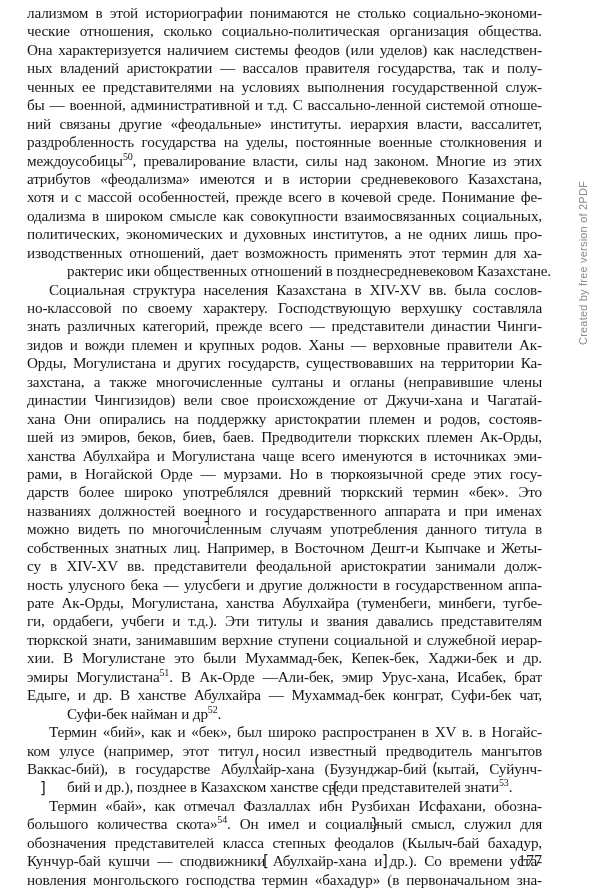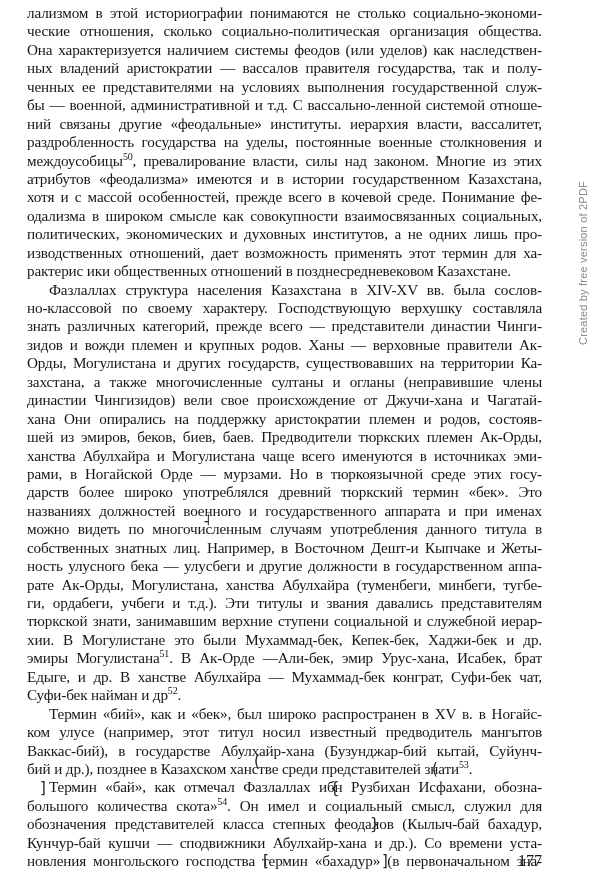--- a/index.html
+++ b/index.html
@@ -12,21 +12,21 @@
   .page { position: absolute; left: 0; top: 0; width: 600px; height: 895px; }
   .text-block {
     position: absolute; left: 27px; top: 4px; width: 515px;
   }
   .line {
     display: block; height: 18.45px; line-height: 18.45px;
     font-size: 15.2px; white-space: nowrap; letter-spacing: -0.15px;
     text-align: justify; text-align-last: justify;
   }
   .line.indent { padding-left: 22px; }
-  .line.last { text-align-last: left; }
+  .line.last { text-align-last: left; margin-left: 40px; }
   sup { font-size: 10px; line-height: 0; vertical-align: 6px; }
   .page-number {
     position: absolute; left: 510px; top: 852px; width: 32px; text-align: right;
     font-size: 16px;
   }
   .watermark {
     position: absolute; left: 577px; top: 345px;
     transform-origin: 0 0; transform: rotate(-90deg);
     font-family: "Liberation Sans", "DejaVu Sans", sans-serif;
     font-size: 11px; color: #8a8a8a; white-space: nowrap; letter-spacing: 0.2px;
@@ -40,41 +40,42 @@
   <div class="text-block" id="text-block">
       <span class="line"><span>лализмом в этой историографии понимаются не столько социально-экономи-</span></span>
       <span class="line"><span>ческие отношения, сколько социально-политическая организация общества.</span></span>
       <span class="line"><span>Она характеризуется наличием системы феодов (или уделов) как наследствен-</span></span>
       <span class="line"><span>ных владений аристократии — вассалов правителя государства, так и полу-</span></span>
       <span class="line"><span>ченных ее представителями на условиях выполнения государственной служ-</span></span>
       <span class="line"><span>бы — военной, административной и т.д. С вассально-ленной системой отноше-</span></span>
       <span class="line"><span>ний связаны другие «феодальные» институты. иерархия власти, вассалитет,</span></span>
       <span class="line"><span>раздробленность государства на уделы, постоянные военные столкновения и</span></span>
       <span class="line"><span>междоусобицы</span><sup>50</sup><span>, превалирование власти, силы над законом. Многие из этих</span></span>
-      <span class="line"><span>атрибутов «феодализма» имеются и в истории государственном Казахстана,</span></span>
+      <span class="line"><span>атрибутов «феодализма» имеются и в истории средневекового Казахстана,</span></span>
       <span class="line"><span>хотя и с массой особенностей, прежде всего в кочевой среде. Понимание фе-</span></span>
       <span class="line"><span>одализма в широком смысле как совокупности взаимосвязанных социальных,</span></span>
       <span class="line"><span>политических, экономических и духовных институтов, а не одних лишь про-</span></span>
       <span class="line"><span>изводственных отношений, дает возможность применять этот термин для ха-</span></span>
       <span class="line last"><span>рактерис ики общественных отношений в позднесредневековом Казахстане.</span></span>
-      <span class="line indent"><span>Фазлаллах структура населения Казахстана в XIV-XV вв. была сослов-</span></span>
+      <span class="line indent"><span>Социальная структура населения Казахстана в XIV-XV вв. была сослов-</span></span>
       <span class="line"><span>но-классовой по своему характеру. Господствующую верхушку составляла</span></span>
       <span class="line"><span>знать различных категорий, прежде всего — представители династии Чинги-</span></span>
       <span class="line"><span>зидов и вожди племен и крупных родов. Ханы — верховные правители Ак-</span></span>
       <span class="line"><span>Орды, Могулистана и других государств, существовавших на территории Ка-</span></span>
       <span class="line"><span>захстана, а также многочисленные султаны и огланы (неправившие члены</span></span>
       <span class="line"><span>династии Чингизидов) вели свое происхождение от Джучи-хана и Чагатай-</span></span>
       <span class="line"><span>хана Они опирались на поддержку аристократии племен и родов, состояв-</span></span>
       <span class="line"><span>шей из эмиров, беков, биев, баев. Предводители тюркских племен Ак-Орды,</span></span>
       <span class="line"><span>ханства Абулхайра и Могулистана чаще всего именуются в источниках эми-</span></span>
       <span class="line"><span>рами, в Ногайской Орде — мурзами. Но в тюркоязычной среде этих госу-</span></span>
       <span class="line"><span>дарств более широко употреблялся древний тюркский термин «бек». Это</span></span>
       <span class="line"><span>названиях должностей военного и государственного аппарата и при именах</span></span>
       <span class="line"><span>можно видеть по многочисленным случаям употребления данного титула в</span></span>
       <span class="line"><span>собственных знатных лиц. Например, в Восточном Дешт-и Кыпчаке и Жеты-</span></span>
+      <span class="line"><span>су в XIV-XV вв. представители феодальной аристократии занимали долж-</span></span>
       <span class="line"><span>ность улусного бека — улусбеги и другие должности в государственном аппа-</span></span>
       <span class="line"><span>рате Ак-Орды, Могулистана, ханства Абулхайра (туменбеги, минбеги, тугбе-</span></span>
       <span class="line"><span>ги, ордабеги, учбеги и т.д.). Эти титулы и звания давались представителям</span></span>
       <span class="line"><span>тюркской знати, занимавшим верхние ступени социальной и служебной иерар-</span></span>
       <span class="line"><span>хии. В Могулистане это были Мухаммад-бек, Кепек-бек, Хаджи-бек и др.</span></span>
       <span class="line"><span>эмиры Могулистана</span><sup>51</sup><span>. В Ак-Орде —Али-бек, эмир Урус-хана, Исабек, брат</span></span>
       <span class="line"><span>Едыге, и др. В ханстве Абулхайра — Мухаммад-бек конграт, Суфи-бек чат,</span></span>
       <span class="line last"><span>Суфи-бек найман и др</span><sup>52</sup><span>.</span></span>
       <span class="line indent"><span>Термин «бий», как и «бек», был широко распространен в XV в. в Ногайс-</span></span>
       <span class="line"><span>ком улусе (например, этот титул носил известный предводитель мангытов</span></span>

